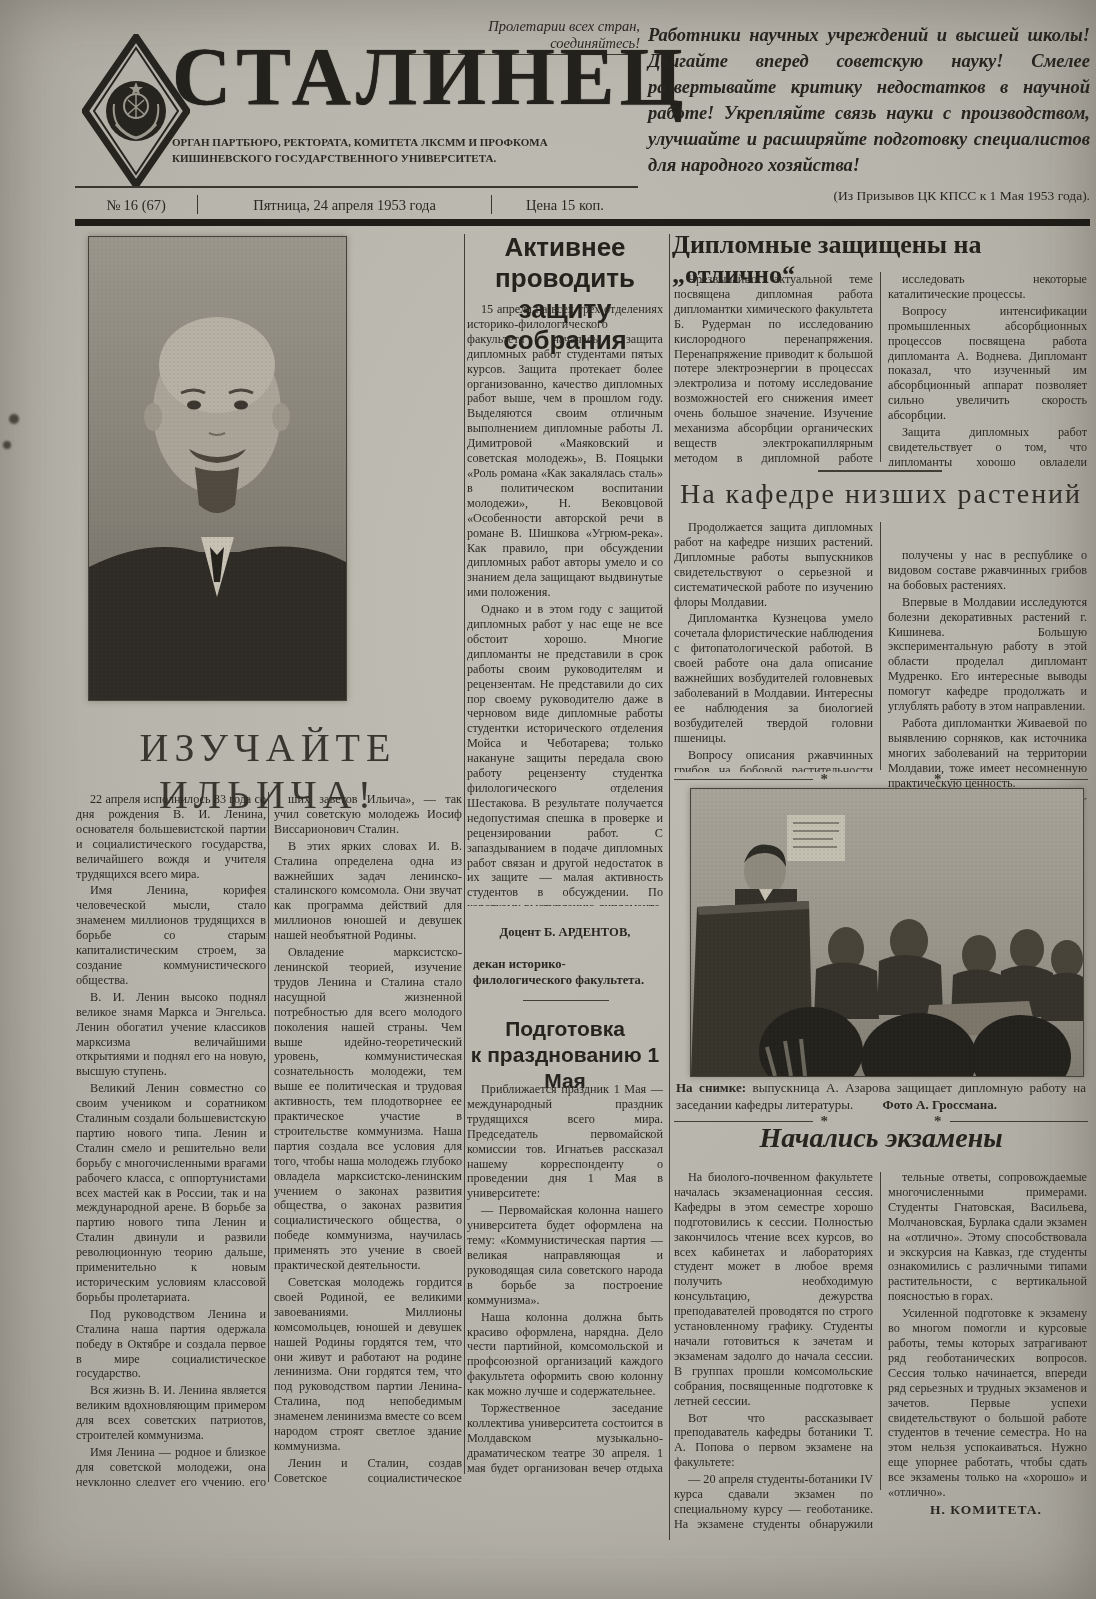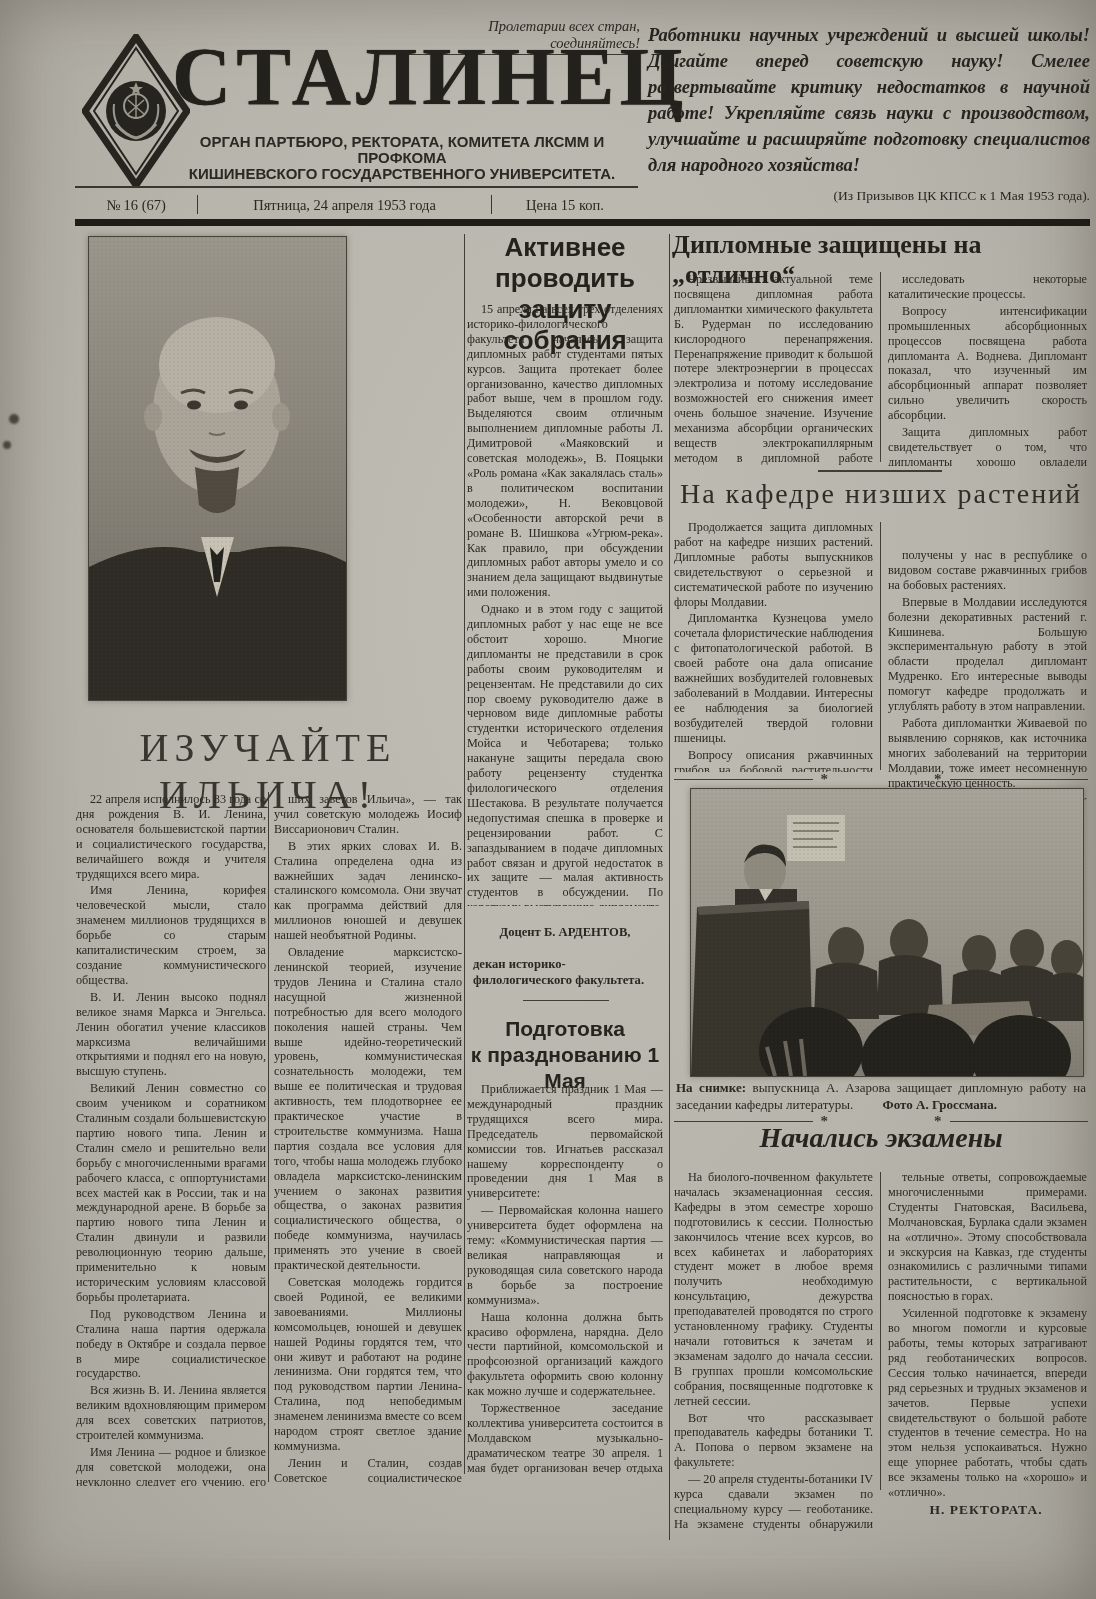--- a/index.html
+++ b/index.html
@@ -9,22 +9,22 @@
     box-shadow:inset 0 0 70px rgba(55,50,40,.38);
     font-family:"Liberation Serif", serif;color:#2b2822;overflow:hidden;
   }
   
   .slogan{position:absolute;left:398px;top:18px;width:242px;text-align:right;
     font-style:italic;font-size:14.5px;border-bottom:1px solid #3a372f;padding-bottom:2px;}
   .emblem{position:absolute;left:82px;top:34px;width:108px;height:154px;}
   .gazette-title{position:absolute;left:172px;top:36px;width:460px;text-align:center;
     font-weight:bold;font-size:82px;line-height:1;letter-spacing:5px;color:#22211c;
     text-shadow:0 0 1px #22211c;}
-  .org-lines{position:absolute;left:172px;top:134px;width:460px;text-align:center;
-    font-family:Liberation Sans, sans-serif;font-weight:bold;font-size:15px;line-height:16px;color:#2b2923;}
+  .org-lines{position:absolute;left:172px;top:134px;width:460px;text-align:left;
+    font-family:Liberation Serif, serif;font-weight:bold;font-size:11px;line-height:16px;color:#2b2923;}
   .issue-row{position:absolute;left:75px;top:186px;width:563px;height:32px;display:flex;
     border-top:2px solid #3a372f;font-size:14.5px;align-items:center;}
   .issue-cell{text-align:center;padding-top:2px;}
   .cell-issue{width:122px;}
   .cell-date{flex:1;border-left:1px solid #3a372f;border-right:1px solid #3a372f;font-weight:normal;}
   .cell-price{width:146px;}
   .thick-bar{position:absolute;left:75px;top:219px;width:1015px;height:7px;background:#1e1c16;}
   .appeal{position:absolute;left:648px;top:22px;width:442px;font-style:italic;font-weight:600;
     font-size:18.5px;line-height:26px;text-align:justify;color:#26241f;}
   .appeal-attr{position:absolute;left:648px;top:188px;width:442px;text-align:right;
@@ -291,15 +291,15 @@
 
   <div class="col" style="left:674px;top:1170px;width:199px;height:362px;">
     <p>На биолого-почвенном факультете началась экзаменационная сессия. Кафедры в этом семестре хорошо подготовились к сессии. Полностью закончилось чтение всех курсов, во всех кабинетах и лабораториях студент может в любое время получить необходимую консультацию, дежурства преподавателей проводятся по строго установленному графику. Студенты начали готовиться к зачетам и экзаменам задолго до начала сессии. В группах прошли комсомольские собрания, посвященные подготовке к летней сессии.</p>
     <p>Вот что рассказывает преподаватель кафедры ботаники Т. А. Попова о первом экзамене на факультете:</p>
     <p>— 20 апреля студенты-ботаники IV курса сдавали экзамен по специальному курсу — геоботанике. На экзамене студенты обнаружили глубокое понимание предмета, дали обстоя-</p>
   </div>
   <div class="col" style="left:888px;top:1170px;width:199px;height:326px;">
     <p>тельные ответы, сопровождаемые многочисленными примерами. Студенты Гнатовская, Васильева, Молчановская, Бурлака сдали экзамен на «отлично». Этому способствовала и экскурсия на Кавказ, где студенты ознакомились с различными типами растительности, с вертикальной поясностью в горах.</p>
     <p>Усиленной подготовке к экзамену во многом помогли и курсовые работы, темы которых затрагивают ряд геоботанических вопросов. Сессия только начинается, впереди ряд серьезных и трудных экзаменов и зачетов. Первые успехи свидетельствуют о большой работе студентов в течение семестра. Но на этом нельзя успокаиваться. Нужно еще упорнее работать, чтобы сдать все экзамены только на «хорошо» и «отлично».</p>
   </div>
-  <div class="sig-exams">Н. РЕКТОРАТА.</div>
+  <div class="sig-exams">Н. КОМИТЕТА.</div>
 
 </div>
 
 </body></html>

